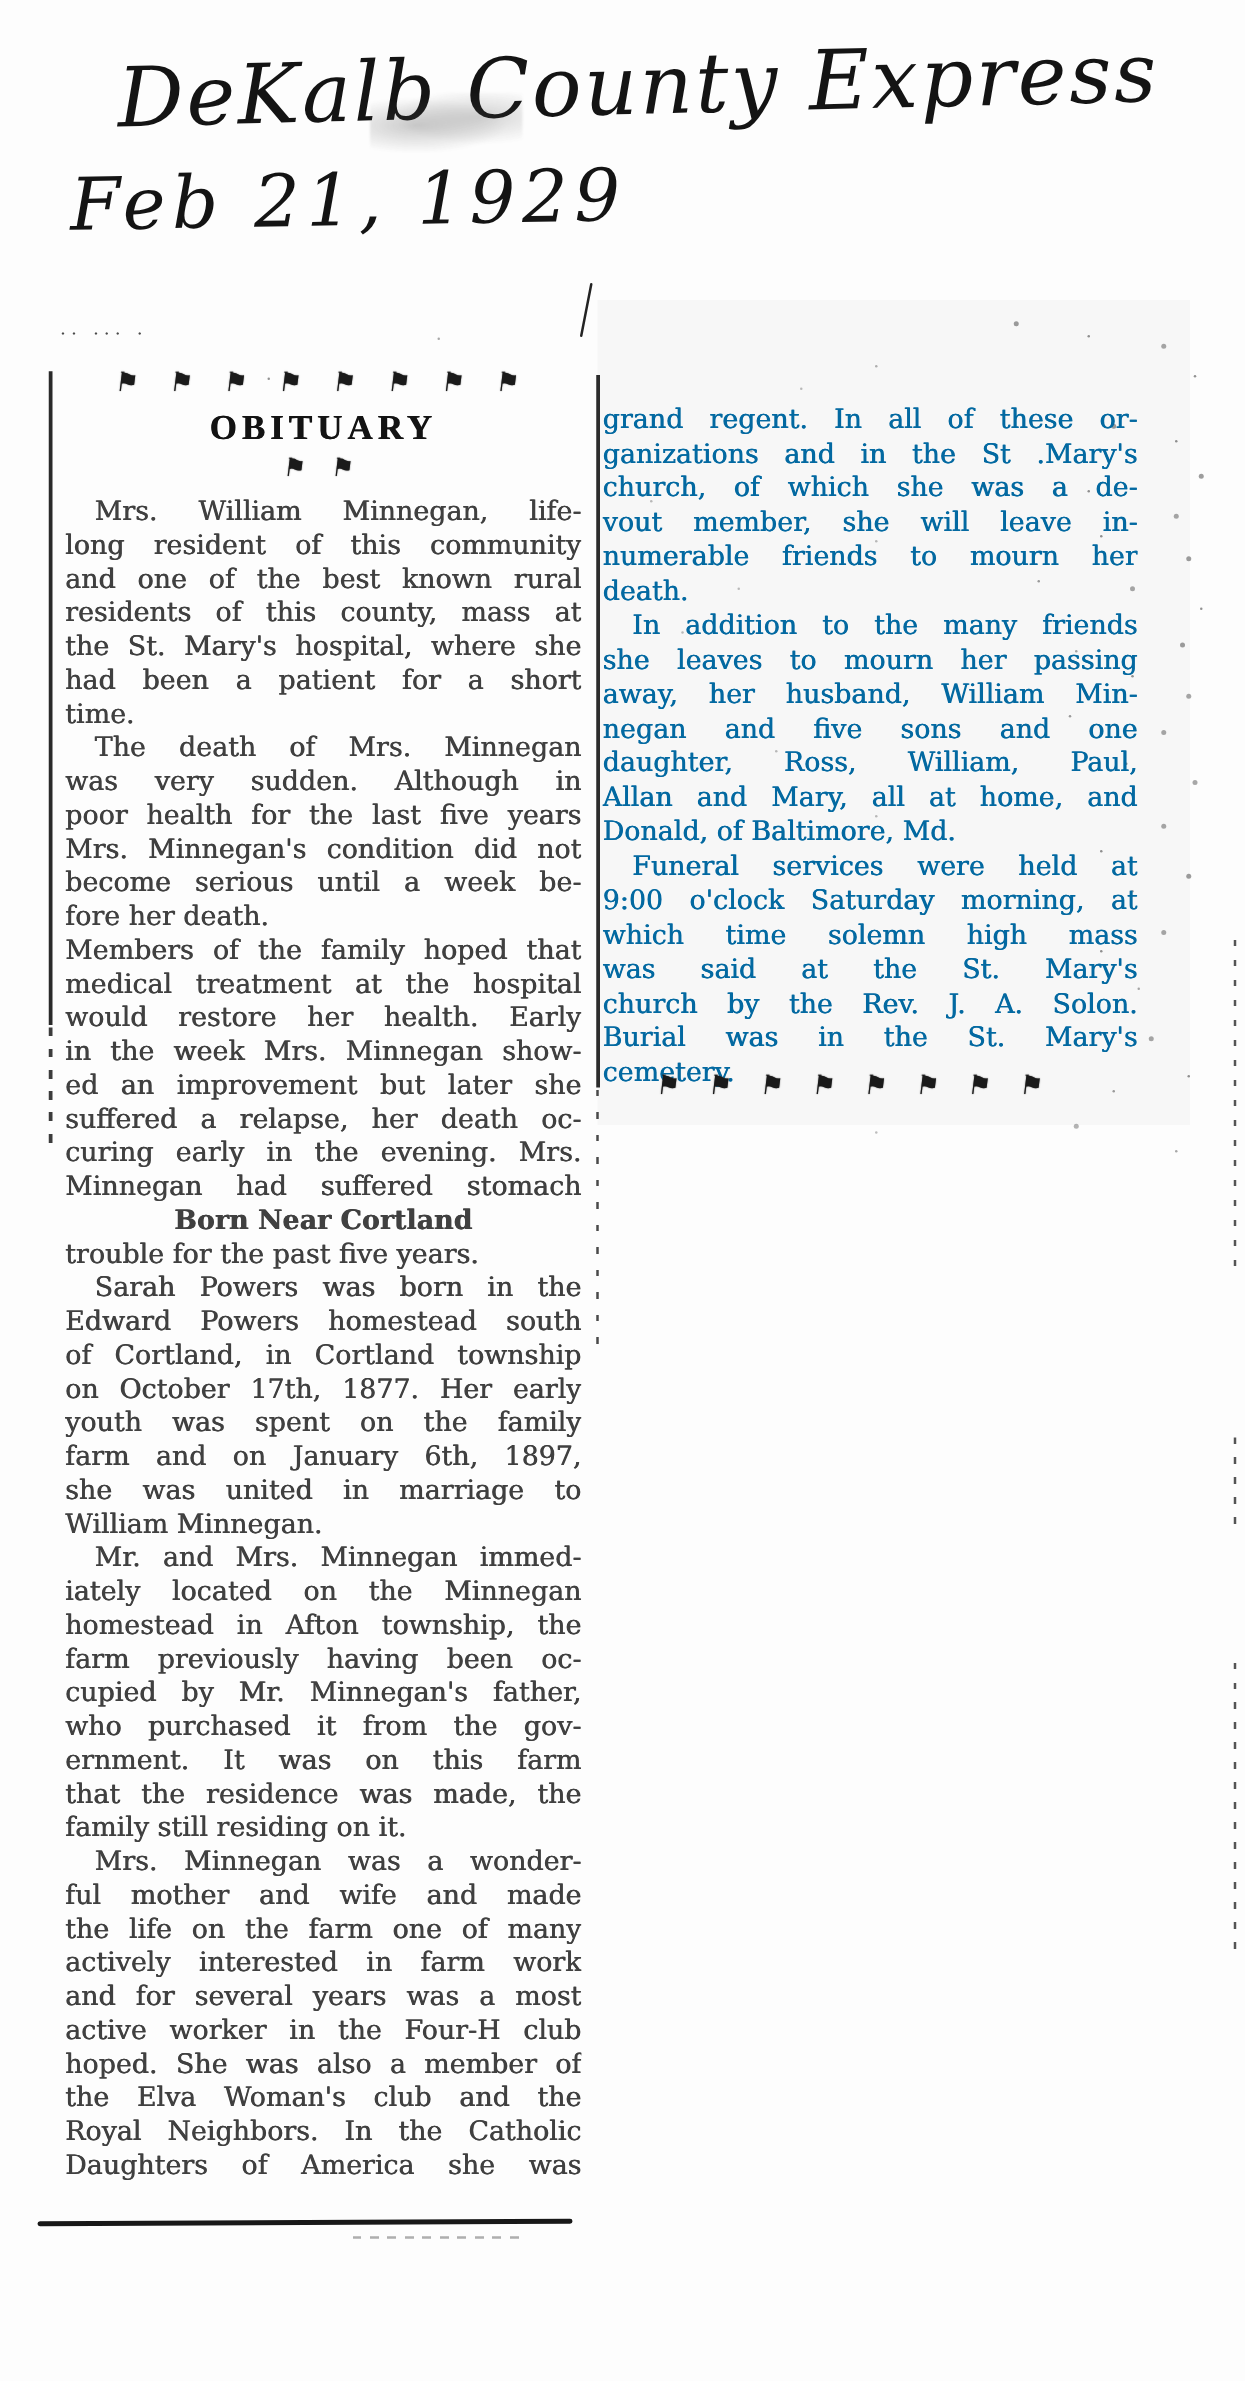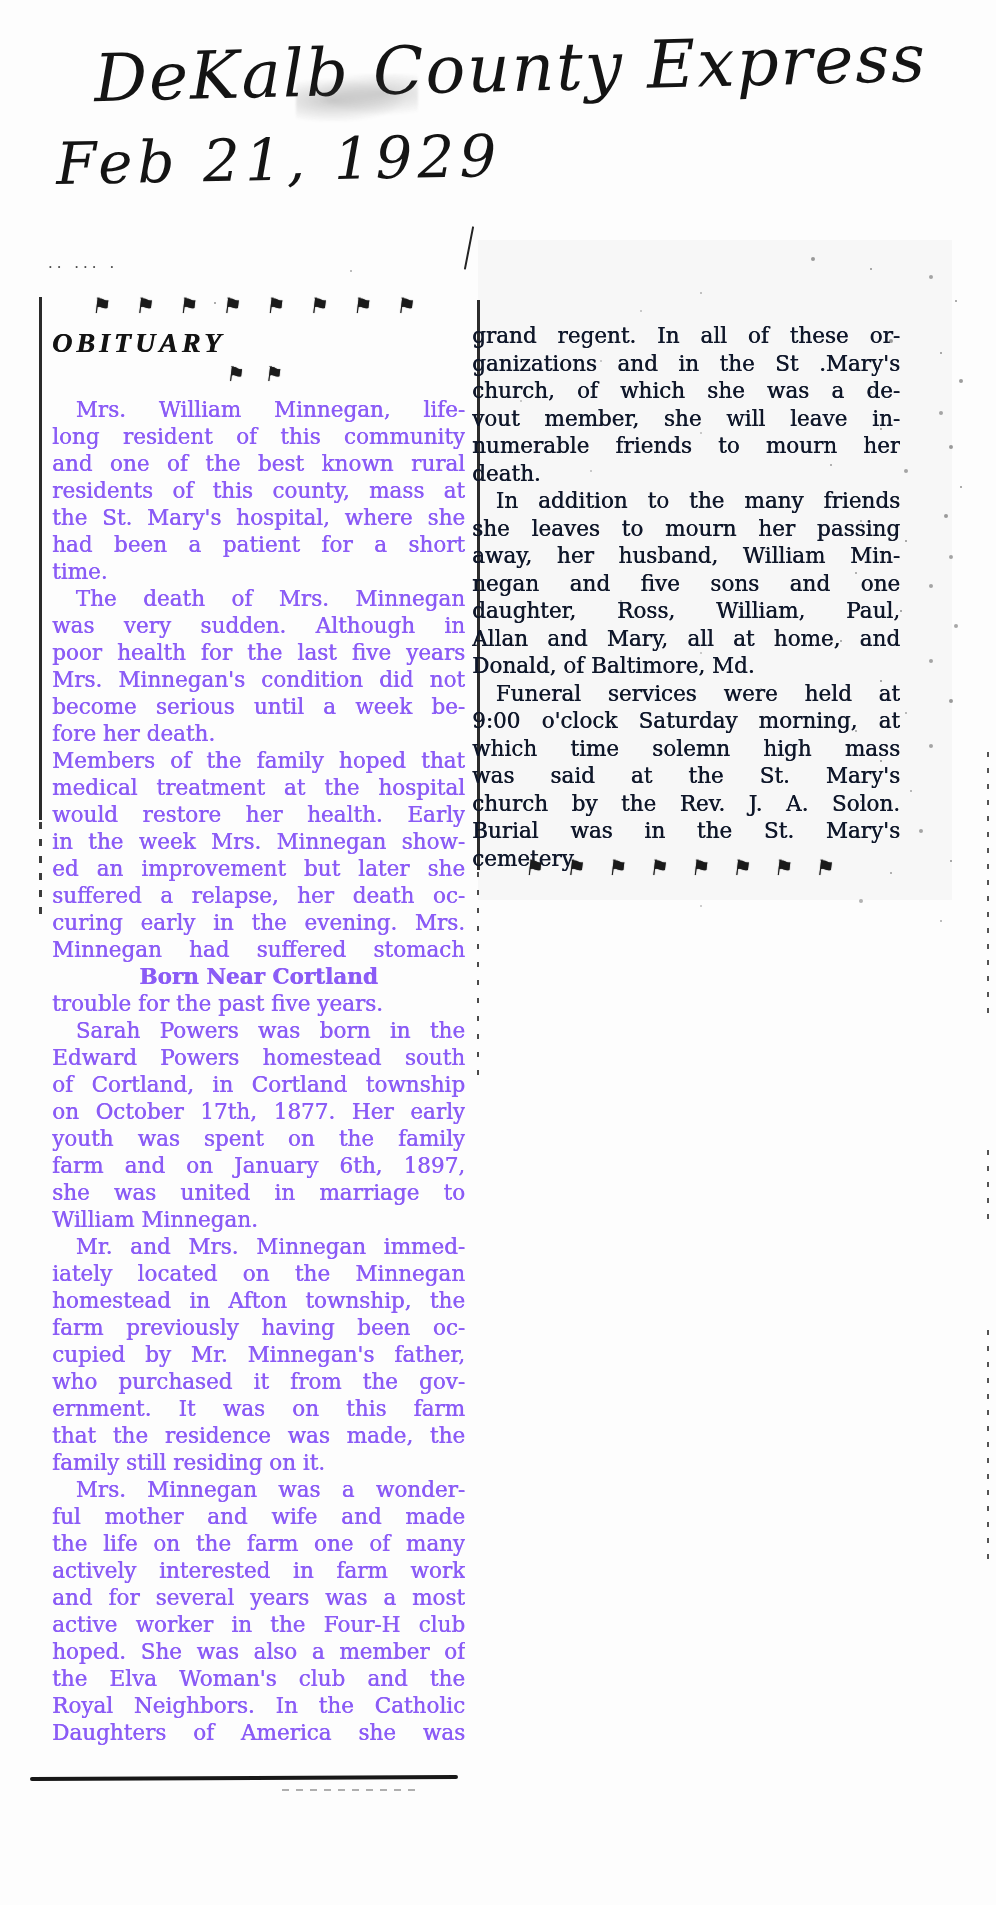--- a/index.html
+++ b/index.html
@@ -47,29 +47,29 @@
 
   
   .orn{position:absolute;color:#1a1a1a;font-family:"DejaVu Sans",sans-serif;
     text-align:center;transform:skewX(-7deg);text-shadow:0 0 1px #333;}
   .orn-top{left:52px;top:294px;width:413px;font-size:21px;letter-spacing:9px;}
   .orn-mid{left:52px;top:362px;width:413px;font-size:20px;letter-spacing:7px;}
   .orn-bottom{left:478px;top:856px;width:412px;font-size:21px;letter-spacing:8px;}
 
   
   .obit-title{
-    position:absolute;left:52px;top:327px;width:413px;
+    position:absolute;left:52px;top:327px;width:413px;text-align:center;
     font-family:"Liberation Serif",serif;font-weight:bold;font-size:28px;
-    letter-spacing:4px;color:#131313;text-shadow:0.5px 0 0 #131313;font-style:italic;
-  }
-
-  
-  .col{position:absolute;color:#8b5cf6;font-size:21.5px;}
+    letter-spacing:4px;color:#131313;text-shadow:0.5px 0 0 #131313;
+  }
+
+  
+  .col{position:absolute;color:#404040;font-size:21.5px;}
   .col-left{left:52px;top:396px;width:413px;}
-  .col-right{left:472px;top:322px;width:428px;color:#0f172a;}
+  .col-right{left:482px;top:322px;width:428px;color:#0369a1;}
   .ln{height:27px;line-height:27px;overflow:hidden;text-align:justify;
     text-shadow:0.45px 0 0 currentColor;}
   .col-right .ln{height:27.5px;line-height:27.5px;}
   .ln.j::after,.ln.f::after{content:"";display:inline-block;width:100%;height:0;}
   .ln.f{text-indent:1.1em;}
   .ln.e{text-align:left;}
   .ln.h{text-align:center;font-weight:bold;text-indent:0;}
 
   
   .right-wash{position:absolute;left:478px;top:240px;width:474px;height:660px;

